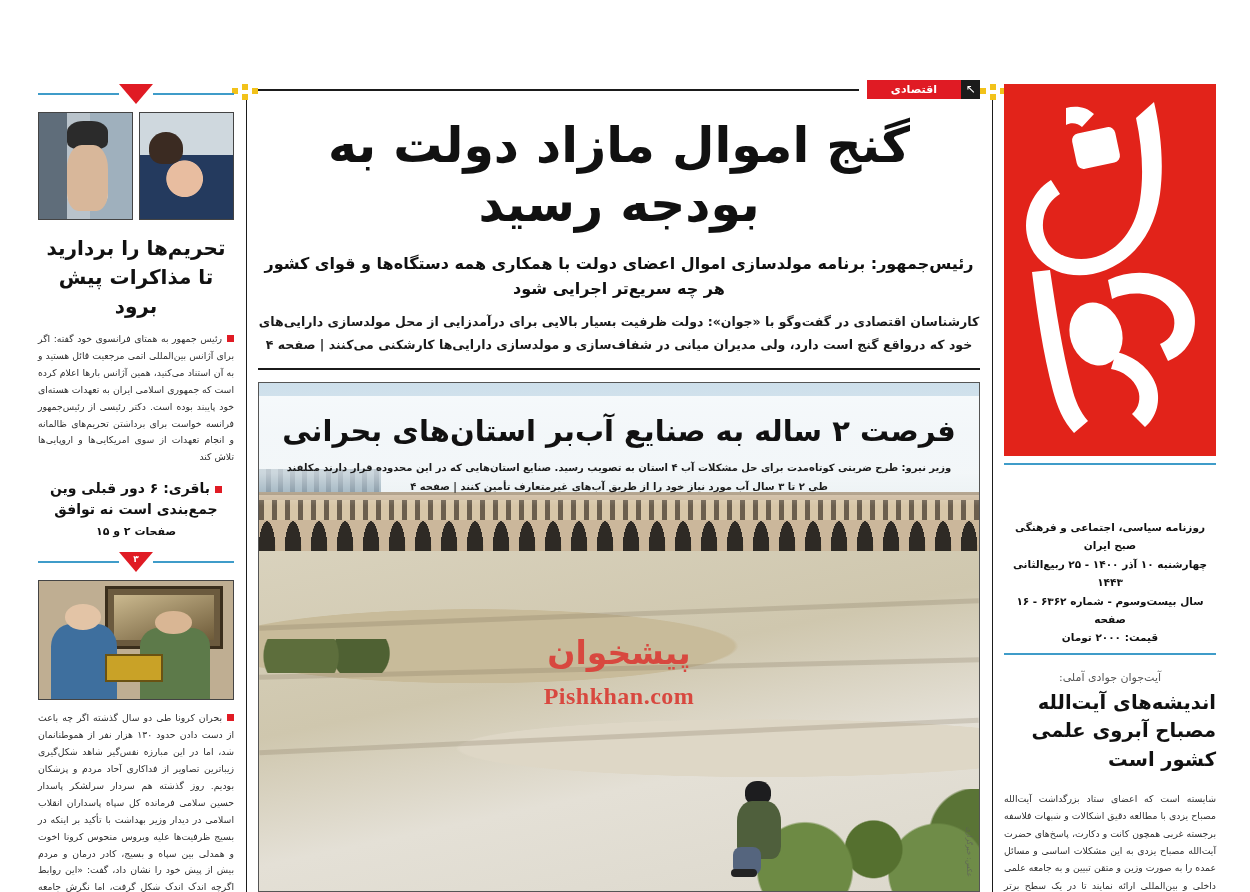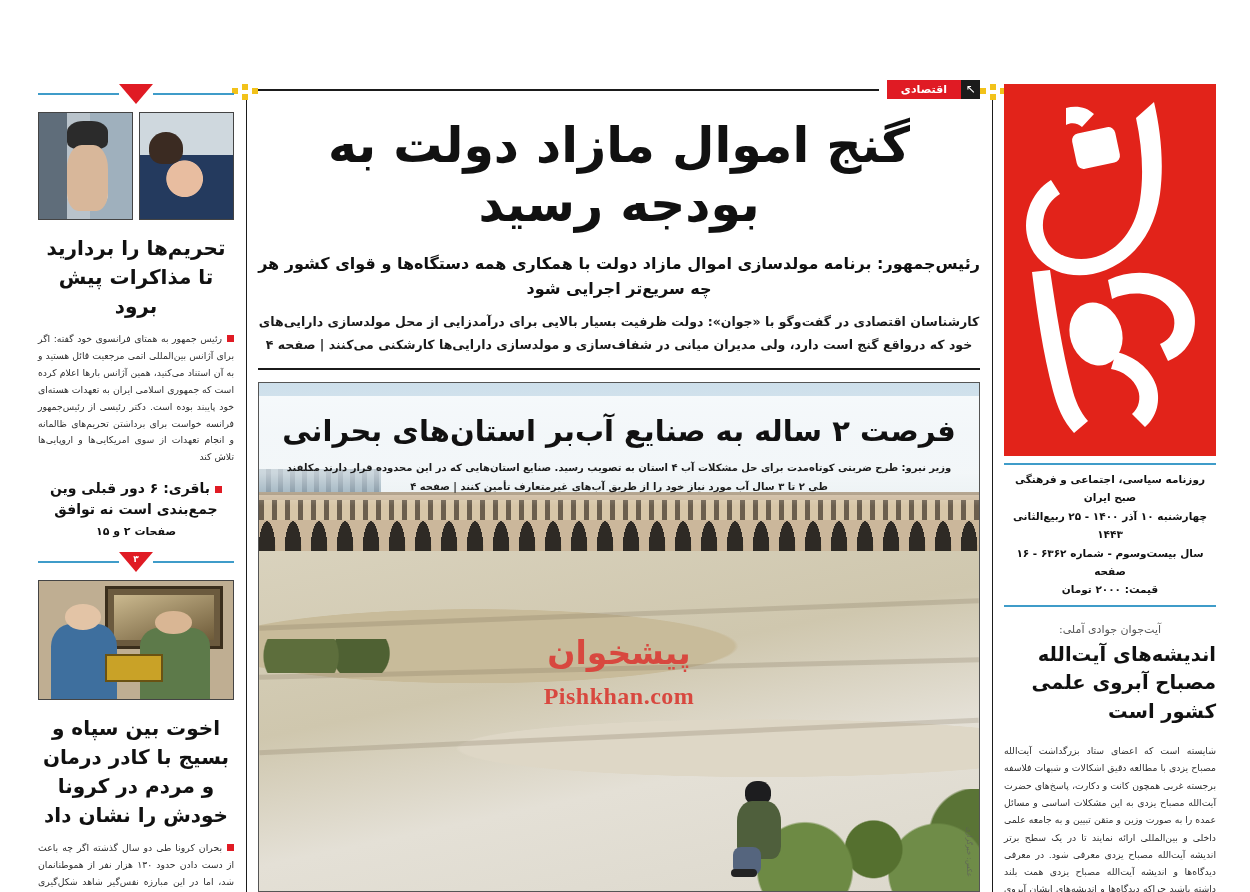--- a/index.html
+++ b/index.html
@@ -36,21 +36,21 @@
   .gold i:nth-child(3){left:20px;top:4px;}
   .gold i:nth-child(4){left:10px;top:10px;}
 
   
   .badge{display:inline-flex;align-items:stretch;height:19px;vertical-align:middle;}
   .badge .arrow{
     width:19px;background:#1b1b1b;color:#fff;font-size:12px;line-height:19px;text-align:center;
   }
   .badge .pill{
     background:#e01b24;color:#fff;font-size:11px;font-weight:bold;line-height:19px;
-    padding:0 14px;white-space:nowrap;text-align:right;
+    padding:0 24px;white-space:nowrap;text-align:right;
   }
 
   
   .colL{position:absolute;left:38px;top:84px;width:196px;}
   .photo-pair{display:flex;gap:6px;margin-top:8px;}
   .ph{flex:1;height:106px;border:1px solid #444;position:relative;overflow:hidden;}
   .ph-macron{background:
       radial-gradient(circle at 48% 62%,#e8bda0 0 22%,rgba(232,189,160,0) 23%),
       linear-gradient(180deg,#cfd8de 0 40%,#243a5e 40% 100%);}
   .ph-macron:after{content:"";position:absolute;left:10%;top:18%;width:36%;height:30%;
@@ -148,21 +148,21 @@
   .wm .en{font-size:24px;font-weight:bold;color:#d8483f;letter-spacing:.5px;margin-top:14px;
     font-family:"Liberation Serif",serif;direction:ltr;}
   .credit{position:absolute;right:6px;bottom:14px;writing-mode:vertical-rl;
     font-size:7px;color:#5b5b5b;opacity:.75;}
 
   
   .colR{position:absolute;left:1004px;top:84px;width:212px;}
   .logo{height:372px;background:#e2231a;position:relative;overflow:hidden;}
   .logo svg{position:absolute;inset:0;width:100%;height:100%;}
   .mast{margin-top:7px;}
-  .mast .meta{font-size:10.5px;font-weight:bold;line-height:1.75;text-align:center;padding:5px 0 6px;}
+  .mast .meta{font-size:10.5px;font-weight:bold;line-height:1.75;text-align:center;padding:5px 0 6px;margin-top:48px;}
   .hl-R-kicker{font-size:11px;text-align:center;color:#555;margin-top:16px;}
   .hl-R{font-size:19.5px;font-weight:bold;line-height:1.46;text-align:right;margin-top:5px;}
   .body-R{font-size:9.3px;line-height:1.86;text-align:justify;color:#2e2e2e;margin-top:9px;}
 </style>
 </head>
 <body>
 
 <div class="page">
 
   <div class="vdiv" style="left:246px;"></div>
@@ -217,40 +217,39 @@
       <div class="line"></div>
     </div>
 
     <div class="ph-wide">
       <div class="frame"></div>
         <div class="man1"></div>
         <div class="man2"></div>
         <div class="plaque"></div>
     </div>
 
-    <h2 class="hl-L">اخوت بین سپاه و بسیج با کادر درمان و مردم در کرونا خودش را نشان داد</h2>
 
     <p class="body-L">
       <span class="sq"></span><span>بحران کرونا طی دو سال گذشته اگر چه باعث از دست دادن حدود ۱۳۰ هزار نفر از هموطنانمان شد، اما در این مبارزه نفس‌گیر شاهد شکل‌گیری زیباترین تصاویر از فداکاری آحاد مردم و پزشکان بودیم. روز گذشته هم سردار سرلشکر پاسدار حسین سلامی فرمانده کل سپاه پاسداران انقلاب اسلامی در دیدار وزیر بهداشت با تأکید بر اینکه در بسیج ظرفیت‌ها علیه ویروس منحوس کرونا اخوت و همدلی بین سپاه و بسیج، کادر درمان و مردم بیش از پیش خود را نشان داد، گفت: «این روابط اگرچه اندک اندک شکل گرفت، اما نگرش جامعه نسبت به کادر درمان و خادمان مردم در سپاه واقعی‌تر شد. افراد به هم نزدیک‌تر شدند و پیوندهای عمیقی که در همکاری سپاه و کادر درمان شکل گرفت دوباره این مفاهیم را زنده کرد</span>
     </p>
   </div>
 
   <div class="colC">
 
     <div style="display:flex;align-items:center;gap:8px;">
       <span class="badge">
         <span class="arrow">↖</span>
         <span class="pill">اقتصادی</span>
       </span>
       <span style="flex:1;height:2px;background:#1b1b1b;"></span>
     </div>
 
     <h1 class="hl-main">گنج اموال مازاد دولت به بودجه رسید</h1>
 
-    <div class="sub-main">رئیس‌جمهور: برنامه مولدسازی اموال مازاد دولت با همکاری همه دستگاه‌ها و قوای کشور هر چه سریع‌تر اجرایی شود</div>
+    <div class="sub-main">رئیس‌جمهور: برنامه مولدسازی اموال اعضای دولت با همکاری همه دستگاه‌ها و قوای کشور هر چه سریع‌تر اجرایی شود</div>
 
     <div class="lede">کارشناسان اقتصادی در گفت‌وگو با «جوان»: دولت ظرفیت بسیار بالایی برای درآمدزایی از محل مولدسازی دارایی‌های خود که درواقع گنج است دارد، ولی مدیران میانی در شفاف‌سازی و مولدسازی دارایی‌ها کارشکنی می‌کنند | صفحه ۴</div>
 
     <div class="rule-dark" style="margin-top:12px;"></div>
 
     <div class="bigphoto">
       <div class="sky"></div>
       <div class="skyline"></div>
       <div class="bridge">
         <div class="arches-top"></div>

